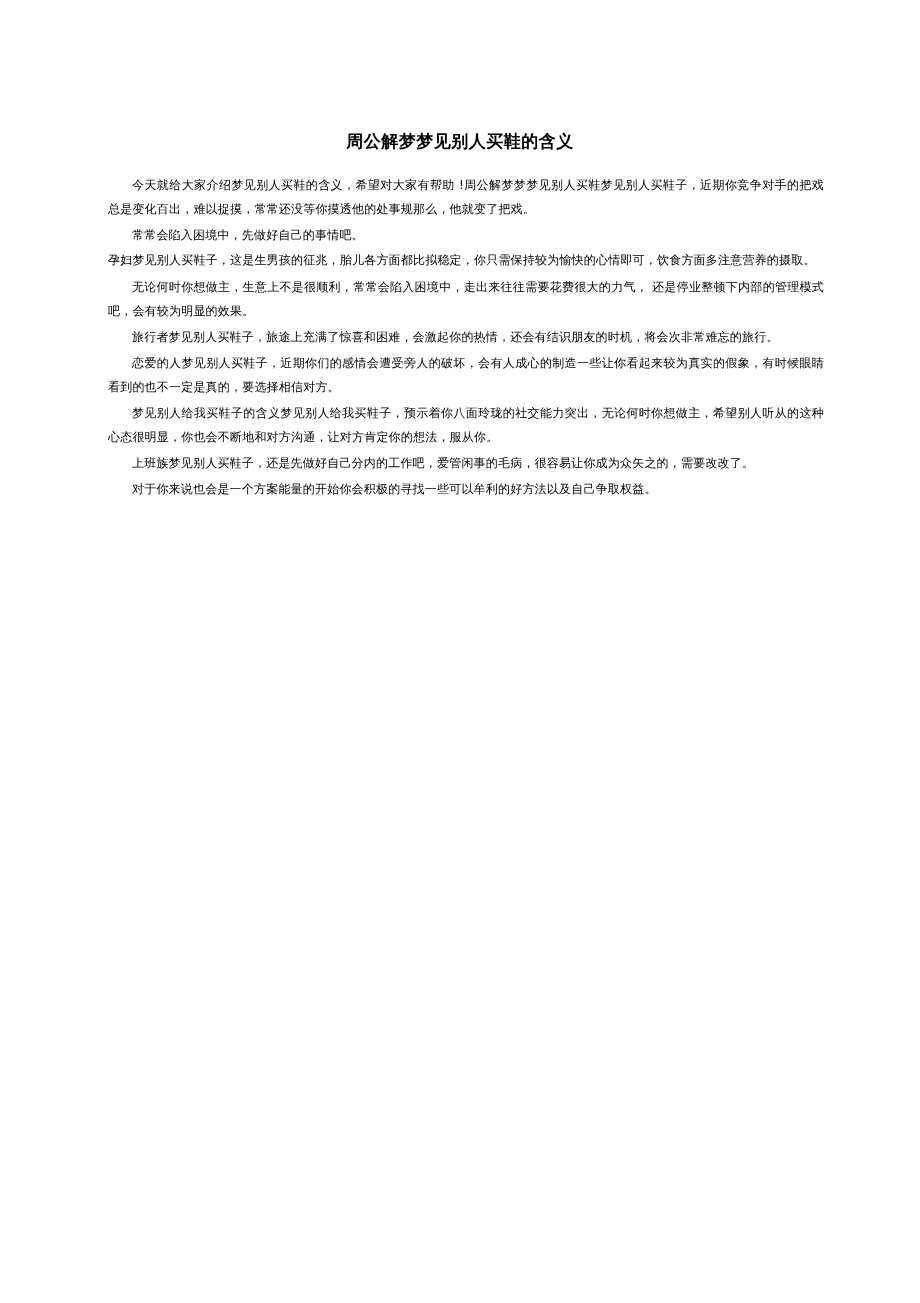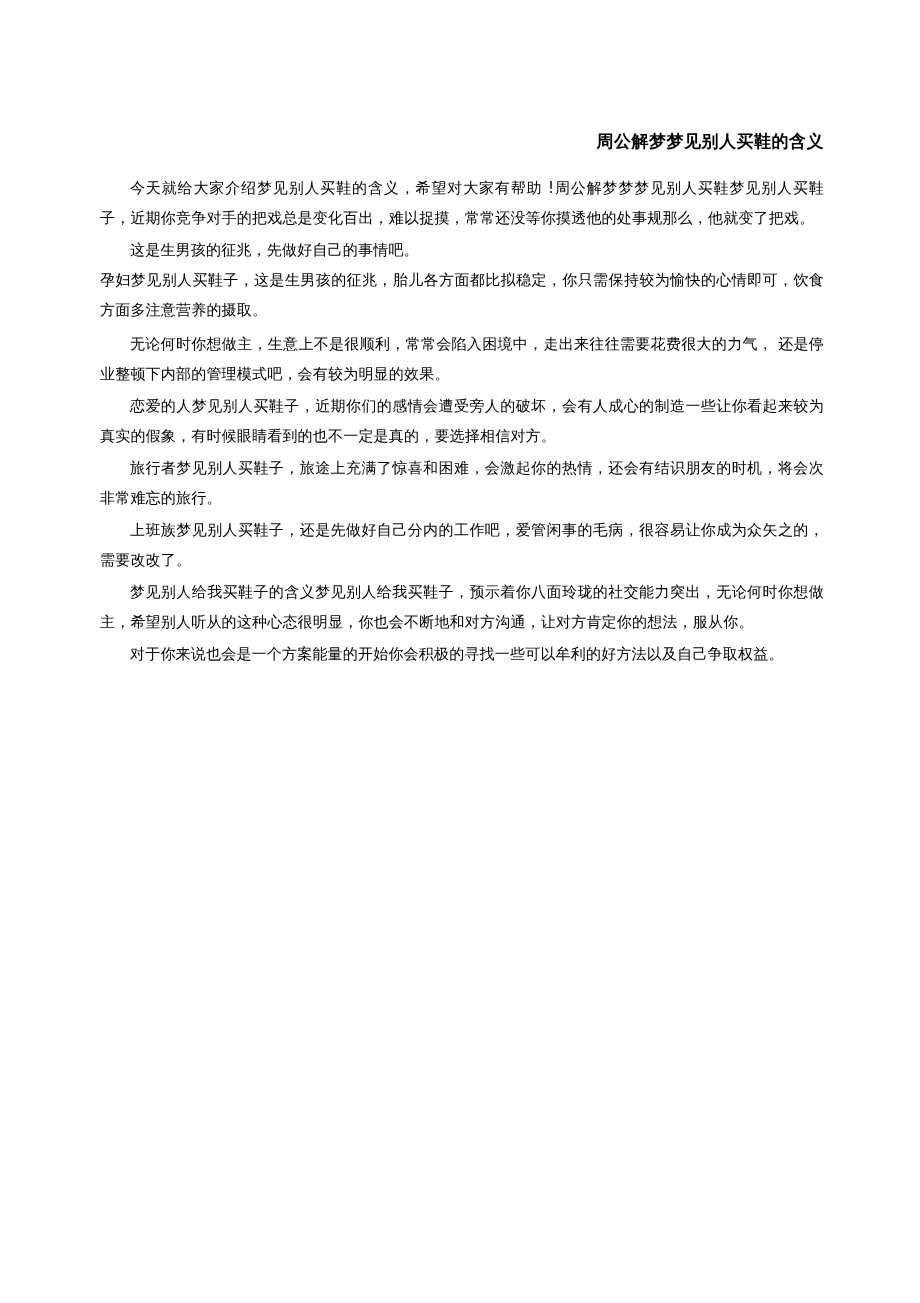--- a/index.html
+++ b/index.html
@@ -22,30 +22,30 @@
     padding: 0;
     background: #ffffff;
   }
   .doc-body {
     position: absolute;
     left: 96px;
     top: 128px;
     width: 728px;
   }
   .doc-title {
-    text-align: right;
+    text-align: center;
     font-size: 17px;
     font-weight: bold;
     letter-spacing: 0.5px;
     margin: 0 0 18px 0;
     line-height: 1.6;
   }
   p.para {
-    margin: 0 0 2px 4px;
-    font-size: 15px;
+    margin: 0 0 2px 12px;
+    font-size: 12px;
     line-height: 2.0;
     text-align: justify;
     text-justify: inter-ideograph;
     letter-spacing: 0.2px;
   }
   p.indent {
     text-indent: 2em;
   }
   p.noindent {
     text-indent: 0;
@@ -57,22 +57,22 @@
   }
 </style>
 </head>
 <body>
 
 <div class="page">
   <div class="doc-body">
     <h1 class="doc-title">周公解梦梦见别人买鞋的含义</h1>
 
     <p class="para indent">今天就给大家介绍梦见别人买鞋的含义，希望对大家有帮助 !周公解梦梦梦见别人买鞋梦见别人买鞋子，近期你竞争对手的把戏总是变化百出，难以捉摸，常常还没等你摸透他的处事规那么，他就变了把戏。</p>
-    <p class="para indent">这是生男孩的征兆，先做好自己的事情吧。</p>
+    <p class="para indent">常常会陷入困境中，先做好自己的事情吧。</p>
     <p class="para noindent">孕妇梦见别人买鞋子，这是生男孩的征兆，胎儿各方面都比拟稳定，你只需保持较为愉快的心情即可，饮食方面多注意营养的摄取。</p>
     <p class="para indent">无论何时你想做主，生意上不是很顺利，常常会陷入困境中，走出来往往需要花费很大的力气， 还是停业整顿下内部的管理模式吧，会有较为明显的效果。</p>
+    <p class="para indent">旅行者梦见别人买鞋子，旅途上充满了惊喜和困难，会激起你的热情，还会有结识朋友的时机，将会次非常难忘的旅行。</p>
     <p class="para indent">恋爱的人梦见别人买鞋子，近期你们的感情会遭受旁人的破坏，会有人成心的制造一些让你看起来较为真实的假象，有时候眼睛看到的也不一定是真的，要选择相信对方。</p>
-    <p class="para indent">旅行者梦见别人买鞋子，旅途上充满了惊喜和困难，会激起你的热情，还会有结识朋友的时机，将会次非常难忘的旅行。</p>
+    <p class="para indent">梦见别人给我买鞋子的含义梦见别人给我买鞋子，预示着你八面玲珑的社交能力突出，无论何时你想做主，希望别人听从的这种心态很明显，你也会不断地和对方沟通，让对方肯定你的想法，服从你。</p>
     <p class="para indent">上班族梦见别人买鞋子，还是先做好自己分内的工作吧，爱管闲事的毛病，很容易让你成为众矢之的，需要改改了。</p>
-    <p class="para indent">梦见别人给我买鞋子的含义梦见别人给我买鞋子，预示着你八面玲珑的社交能力突出，无论何时你想做主，希望别人听从的这种心态很明显，你也会不断地和对方沟通，让对方肯定你的想法，服从你。</p>
     <p class="para indent tail">对于你来说也会是一个方案能量的开始你会积极的寻找一些可以牟利的好方法以及自己争取权益。</p>
   </div>
 </div>
 
 </body></html>

